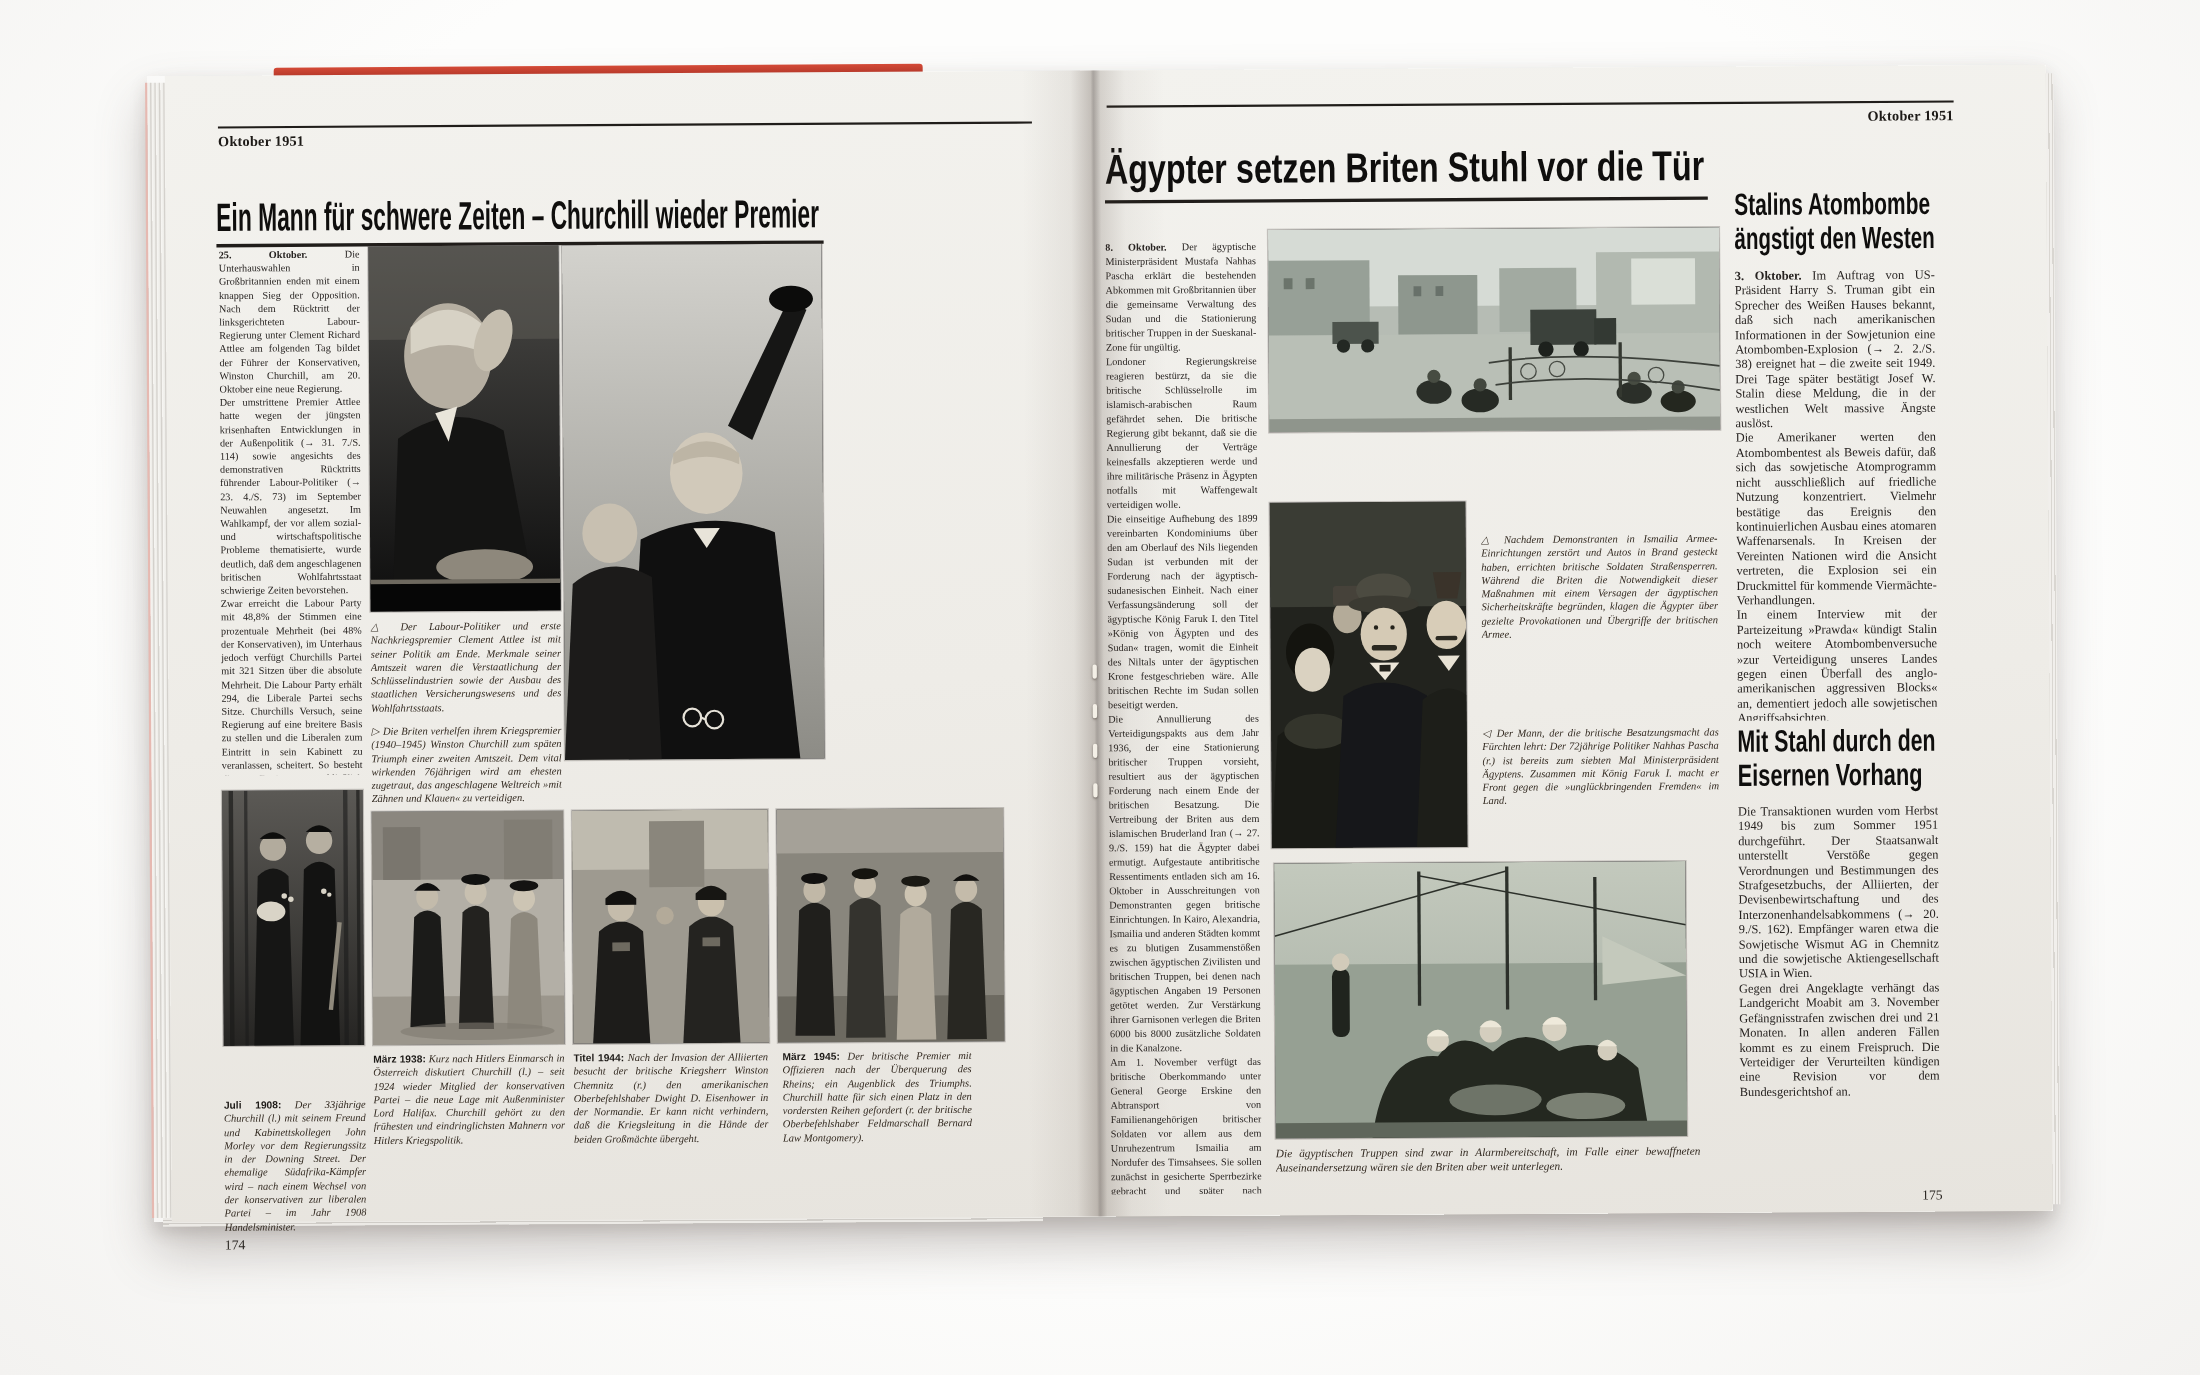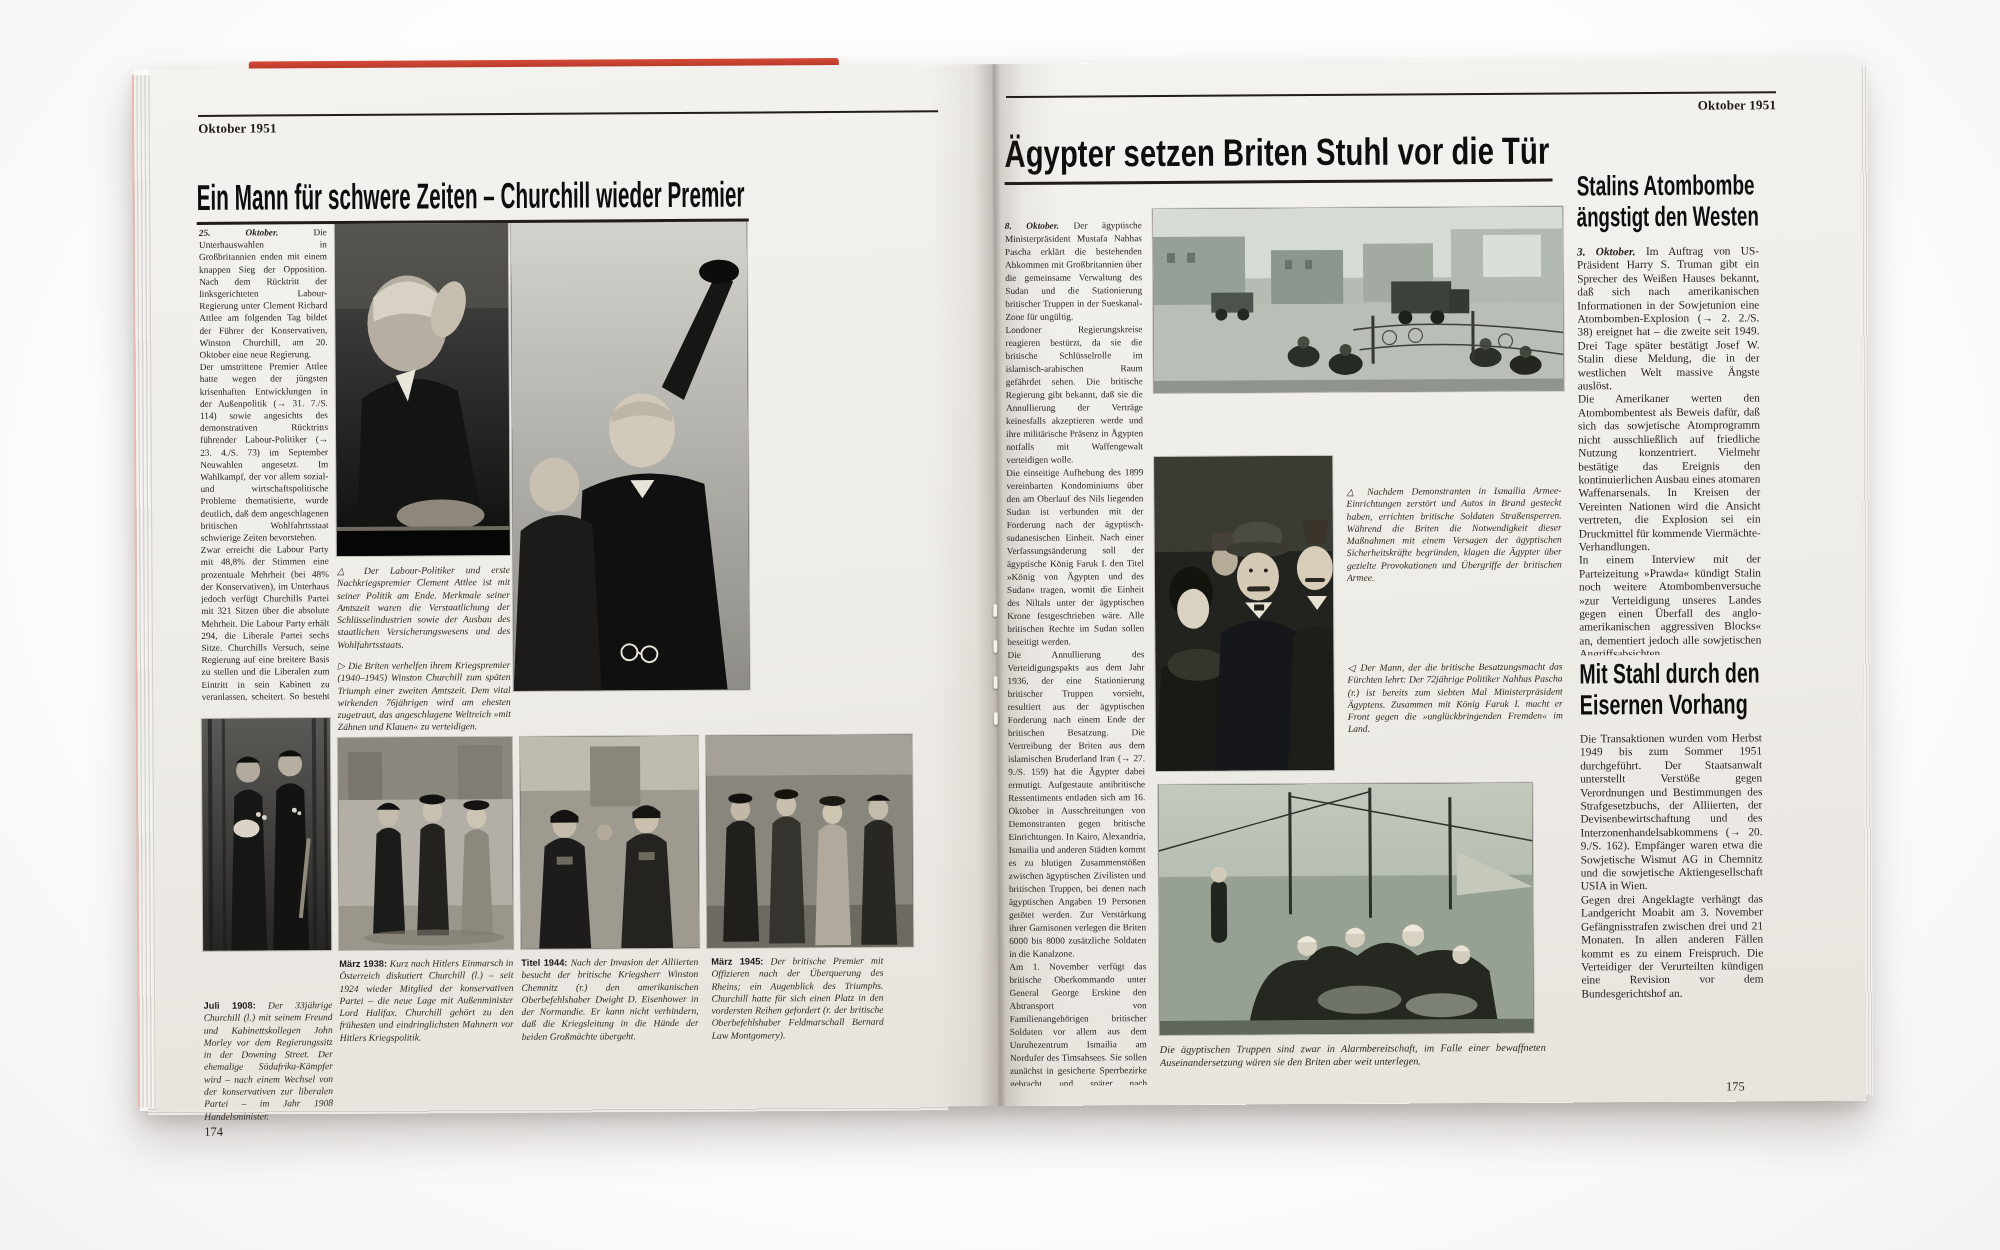--- a/index.html
+++ b/index.html
@@ -13,21 +13,21 @@
   .page{position:absolute;top:0;height:100%;background:linear-gradient(175deg,#f3f2ee 0%,#eeece7 55%,#e7e4de 100%);z-index:2;}
   .page-left{left:16px;width:844px;}
   .page-right{left:860px;width:866px;border-radius:0 3px 3px 0;}
   .gutter{position:absolute;left:795px;top:0;width:130px;height:100%;z-index:5;pointer-events:none;background:linear-gradient(to right,rgba(0,0,0,0) 0%,rgba(80,64,52,.08) 34%,rgba(66,50,40,.26) 48%,rgba(45,33,27,.38) 50%,rgba(72,56,45,.18) 55%,rgba(80,64,52,.05) 72%,rgba(0,0,0,0) 100%);}
   .stitch{position:absolute;left:856px;width:4px;height:13px;background:#f4f0e7;border-radius:2px;box-shadow:0 1px 2px rgba(40,30,20,.5);z-index:6;}
   .rule{background:#201d1a;}
   .folio{font:bold 13px/15px "Liberation Serif",serif;color:#1d1a17;letter-spacing:.2px;}
   .hl text{font-family:"Liberation Sans",sans-serif;font-weight:bold;fill:#0f0e0d;}
   .body-txt{font:9.3px/12.2px "Liberation Serif",serif;text-align:justify;color:#262220;overflow:hidden;hyphens:auto;-webkit-hyphens:auto;}
   .body-txt p{margin:0;}
-  .body-txt .lead{font-weight:bold;font-style:italic;}
+  .body-txt .lead{font-weight:bold;}
   .sb{font-size:11.3px;line-height:13.4px;}
   .rcol{line-height:13px;}
   .cap{font:italic 9.6px/12.3px "Liberation Serif",serif;text-align:justify;color:#332a21;overflow:hidden;hyphens:auto;-webkit-hyphens:auto;}
   .cap .cap-label{font:bold 9.3px "Liberation Sans",sans-serif;font-style:normal;color:#1c1916;}
   .cap-wide{font-size:10.3px;line-height:13.2px;}
   .pagenum{font:12.5px "Liberation Serif",serif;color:#2b2723;}
   .photo{position:absolute;overflow:hidden;background:#555;box-shadow:0 0 0 1px rgba(50,44,38,.25);}
   .photo svg{display:block;width:100%;height:100%;}
 </style>
 </head>
@@ -333,21 +333,21 @@
 
       <svg class="abs hl" style="left:582px;top:598px;" width="184" height="66">
         <text x="0" y="25" font-size="28" textLength="180" lengthAdjust="spacingAndGlyphs">Mit Stahl durch den</text>
         <text x="0" y="56" font-size="28" textLength="168" lengthAdjust="spacingAndGlyphs">Eisernen Vorhang</text>
       </svg>
       <div class="abs body-txt sb" style="left:582px;top:672px;width:182px;height:344px;">
         <p>Die Transaktionen wurden vom Herbst 1949 bis zum Sommer 1951 durchgeführt. Der Staatsanwalt unterstellt Verstöße gegen Verordnungen und Bestimmungen des Strafgesetzbuchs, der Alliierten, der Devisenbewirtschaftung und des Interzonenhandelsabkommens (→ 20. 9./S. 162). Empfänger waren etwa die Sowjetische Wismut AG in Chemnitz und die sowjetische Aktiengesellschaft USIA in Wien.</p>
         <p>Gegen drei Angeklagte verhängt das Landgericht Moabit am 3. November Gefängnisstrafen zwischen drei und 21 Monaten. In allen anderen Fällen kommt es zu einem Freispruch. Die Verteidiger der Verurteilten kündigen eine Revision vor dem Bundesgerichtshof an.</p>
       </div>
 
-      <div class="abs pagenum" style="left:726px;top:1020px;width:40px;">175</div>
+      <div class="abs pagenum" style="left:726px;top:1020px;width:40px;text-align:right;">175</div>
     </div>
 
     <div class="gutter"></div>
     <div class="stitch" style="top:540px;"></div>
     <div class="stitch" style="top:576px;"></div>
     <div class="stitch" style="top:612px;"></div>
     <div class="stitch" style="top:648px;"></div>
   </div>
 </div>
 

